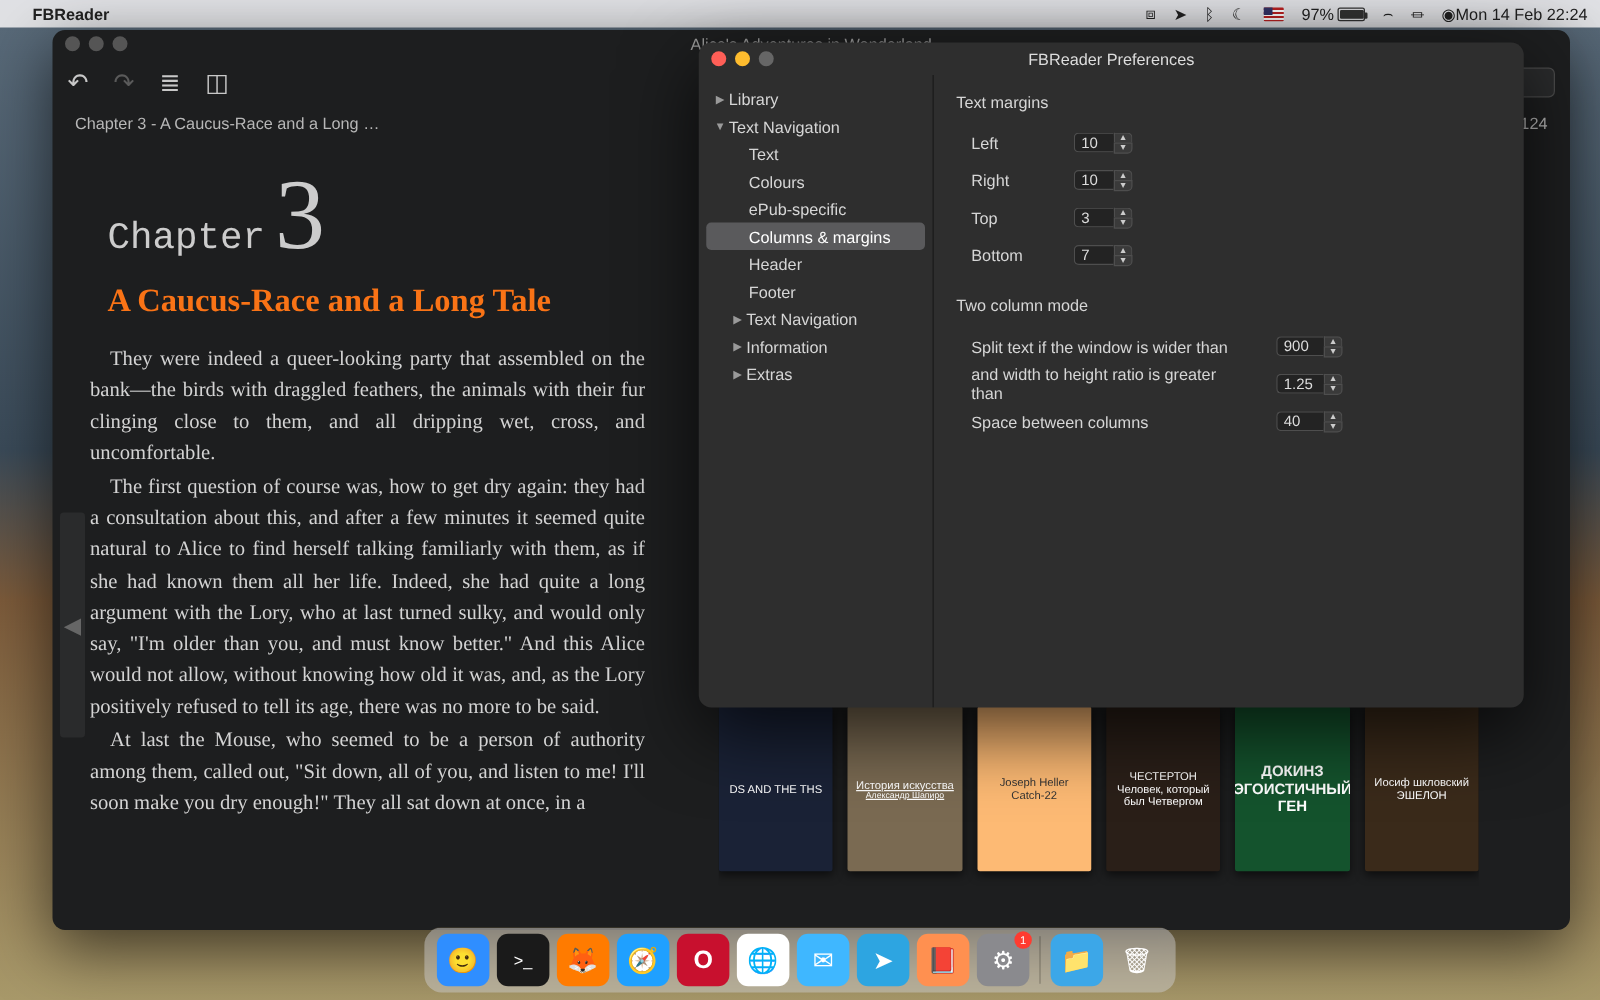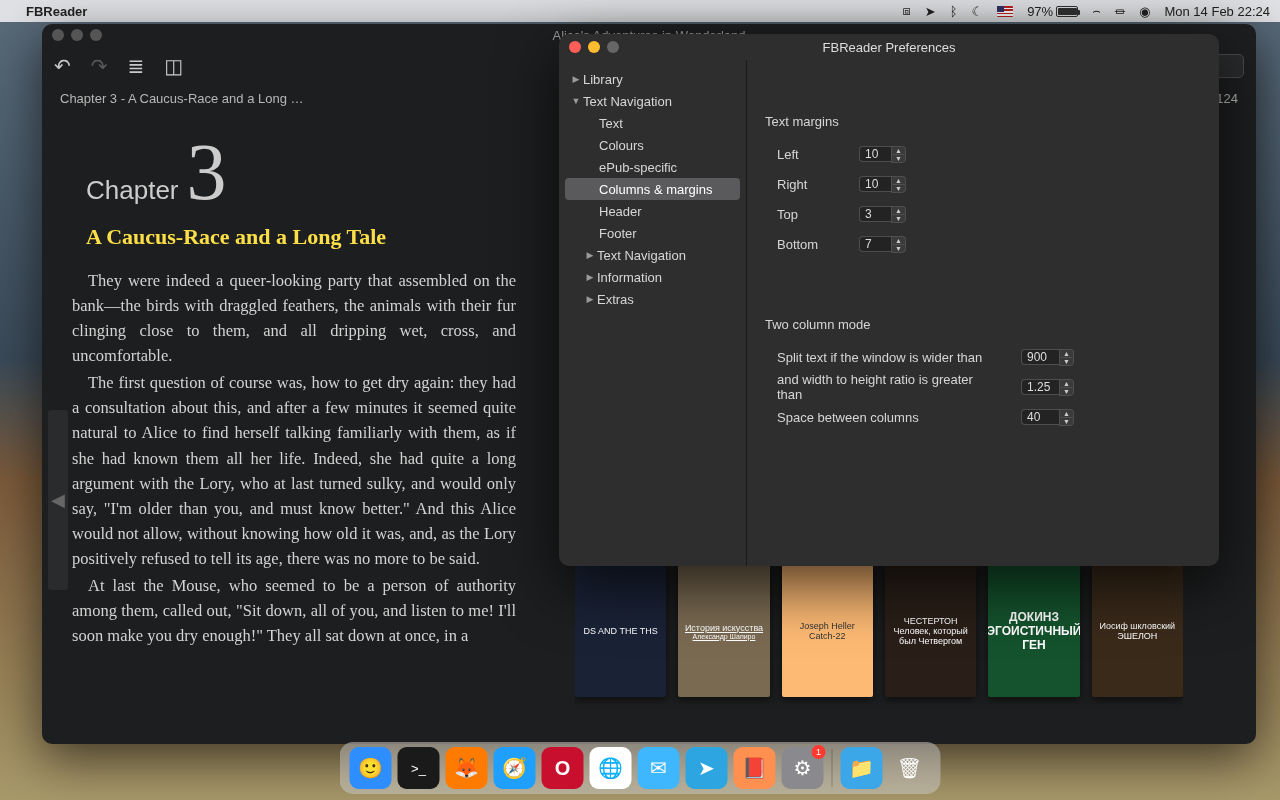--- a/index.html
+++ b/index.html
@@ -3,21 +3,21 @@
 <meta charset="utf-8">
 <style>
   * { margin: 0; padding: 0; box-sizing: border-box; font-family: -apple-system, "Helvetica Neue", Arial, sans-serif; }
   body { width: 1280px; height: 800px; overflow: hidden; background: linear-gradient(180deg,#5a6b7a 0%,#3a4a58 45%,#7b5a3a 60%,#a8996a 100%); position: relative; }
   
   .menubar { position:absolute; top:0; left:0; right:0; height:22px; background:rgba(235,235,238,.92); display:flex; align-items:center; padding:0 10px; font-size:13px; color:#222; }
   .menubar .apple { margin-right:16px; font-size:14px; }
   .menubar .app-name { font-weight:600; }
   .menubar .spacer { flex:1; }
   .menubar .micon { margin-left:14px; font-size:13px; display:inline-flex; align-items:center; }
-  .menubar .clock { margin-left:14px; }
+  .menubar .clock { }
   .battery { display:inline-flex; align-items:center; gap:3px; }
   .battery-body { width:22px; height:11px; border:1px solid #333; border-radius:2px; position:relative; }
   .battery-body::after { content:""; position:absolute; right:-3px; top:3px; width:2px; height:5px; background:#333; border-radius:0 1px 1px 0; }
   .battery-fill { position:absolute; left:1px; top:1px; bottom:1px; width:95%; background:#333; border-radius:1px; }
   .flag { width:16px; height:11px; background:linear-gradient(#b22 0 15%,#fff 15% 30%,#b22 30% 45%,#fff 45% 60%,#b22 60% 75%,#fff 75% 90%,#b22 90% 100%); position:relative; border-radius:1px; }
   .flag::before{content:"";position:absolute;left:0;top:0;width:7px;height:6px;background:#336;}
 
   
   .reader { position:absolute; top:24px; left:42px; width:1214px; height:720px; background:#1d1e1f; border-radius:10px; box-shadow:0 15px 50px rgba(0,0,0,.6); overflow:hidden; }
   .reader-titlebar { height:22px; display:flex; align-items:center; justify-content:center; position:relative; color:#9a9a9a; font-size:13px; }
@@ -25,41 +25,41 @@
   .traffic span { width:12px; height:12px; border-radius:50%; background:#555; display:inline-block; }
   .reader-toolbar { height:40px; display:flex; align-items:center; padding:0 12px; gap:20px; }
   .tb-icon { color:#c8c8c8; font-size:20px; display:inline-flex; align-items:center; justify-content:center; }
   .tb-icon.dim { color:#5a5a5a; }
   .search-box { margin-left:auto; width:174px; height:24px; background:#2a2b2c; border:1px solid #4a4a4a; border-radius:5px; display:flex; align-items:center; padding:0 6px; color:#888; font-size:12px; }
   .reader-sub { height:24px; display:flex; align-items:center; padding:0 18px; color:#b7b7b7; font-size:13px; }
   .reader-sub .pg { margin-left:auto; }
   .reader-body { position:relative; padding:10px 30px 20px 30px; height:620px; }
   .page { width:444px; color:#d8d8d8; }
   .chap-hd { display:flex; align-items:baseline; gap:8px; margin:20px 0 18px 14px; color:#ccc; }
-  .chap-hd .lbl { font-size:26px; font-family:Liberation Sans, sans-serif; }
+  .chap-hd .lbl { font-size:30px; font-family:Liberation Mono, monospace; }
   .chap-hd .num { font-size:80px; font-family:Georgia,serif; line-height:.8; }
-  .chap-title { font-size:22px; font-weight:700; margin:8px 0 18px 14px; font-family:Georgia,"Times New Roman",serif; color:#fde047; }
+  .chap-title { font-size:26px; font-weight:700; margin:8px 0 18px 14px; font-family:Georgia,"Times New Roman",serif; color:#f97316; }
   .para { font-size:16.5px; line-height:1.52; text-align:justify; text-indent:16px; font-family:Georgia,"Times New Roman",serif; color:#d3d3d3; margin-bottom:2px; }
   .nav-arrow { position:absolute; top:300px; width:20px; height:180px; background:#2a2b2c; border-radius:3px; display:flex; align-items:center; justify-content:center; color:#666; font-size:18px; }
   .nav-arrow.l { left:6px; }
 
   
   .prefs { position:absolute; top:34px; left:559px; width:660px; height:532px; background:#2e2e2e; border-radius:10px; box-shadow:0 20px 60px rgba(0,0,0,.7); overflow:hidden; display:flex; flex-direction:column; }
   .prefs-titlebar { height:26px; display:flex; align-items:center; justify-content:center; position:relative; color:#ddd; font-size:13px; font-weight:500; }
   .prefs-titlebar .traffic { left:10px; top:7px; }
   .prefs-titlebar .traffic .r{background:#ff5f57;} .prefs-titlebar .traffic .y{background:#febc2e;} .prefs-titlebar .traffic .g{background:#666;}
   .prefs-body { flex:1; display:flex; }
   .prefs-tree { width:188px; border-right:1px solid #1a1a1a; padding:8px 6px; font-size:13px; color:#d6d6d6; }
   .tree-row { display:flex; align-items:center; height:22px; padding-left:4px; border-radius:4px; cursor:default; }
   .tree-row .disc { width:14px; text-align:center; color:#9a9a9a; font-size:9px; }
   .tree-row.sel { background:#5a5a5c; color:#fff; }
   .tree-row.child { padding-left:34px; }
   .tree-row.child2 { padding-left:18px; }
   .prefs-pane { flex:1; padding:14px 18px; color:#d6d6d6; font-size:13px; }
-  .section-title { margin-bottom:10px;margin-top:40px; }
+  .section-title { margin-bottom:10px; }
   .field-row { display:flex; align-items:center; height:30px; margin-bottom:0px;gap:34px; }
   .field-row .lbl { width:60px; padding-left:12px; }
   .field-row.wide .lbl { width:222px; padding-left:12px; }
   .stepper { display:flex; align-items:center; height:22px; }
   .stepper input { width:32px; background:#232323; border:1px solid #4e4e4e; border-right:none; color:#ddd; font-size:12px; padding:0 5px; border-radius:4px 0 0 4px; }
   .stepper.wide input { width:38px; }
   .stepper .btns { width:15px; display:flex; flex-direction:column; }
   .stepper .btns span { flex:1; background:#3a3a3a; border:1px solid #4e4e4e; display:flex; align-items:center; justify-content:center; font-size:7px; color:#ccc; }
   .stepper .btns span:first-child{border-radius:0 4px 0 0; border-bottom:none;} .stepper .btns span:last-child{border-radius:0 0 4px 0;}
   .section-gap { height:18px; }

